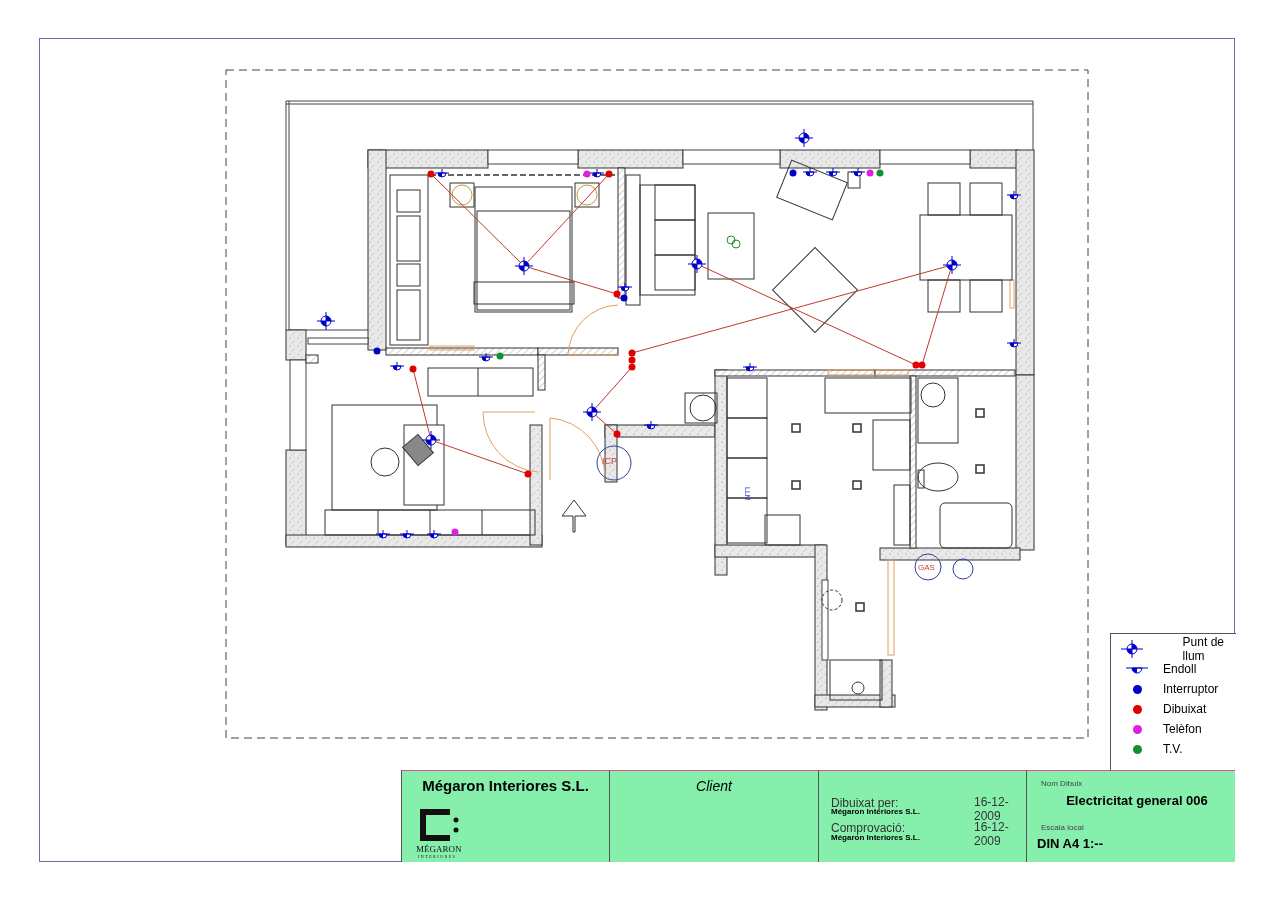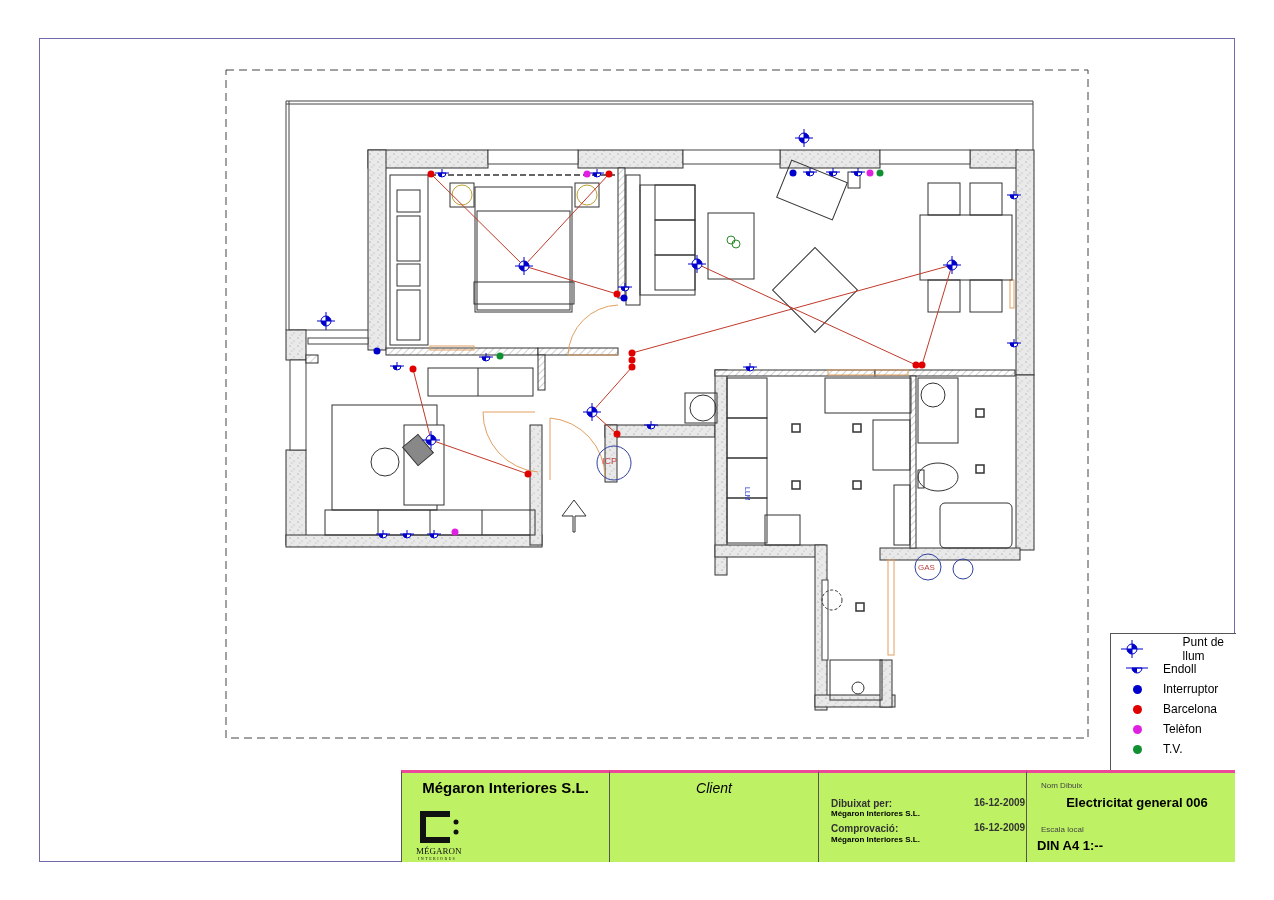--- a/index.html
+++ b/index.html
@@ -4,31 +4,31 @@
 <style>
   html,body{margin:0;padding:0;background:#ffffff;}
   body{width:1274px;height:900px;position:relative;overflow:hidden;font-family:"Liberation Sans",sans-serif;color:#000;}
   .sheet-frame{position:absolute;left:39px;top:38px;width:1196px;height:824px;border:1px solid #6f6aa8;box-sizing:border-box;}
   .plan{position:absolute;left:0;top:0;width:1274px;height:900px;}
   .legend{position:absolute;left:1110px;top:633px;width:126px;height:137px;border:1px solid #555;border-right:none;border-bottom:none;background:#fff;box-sizing:border-box;}
   .legend-row{position:absolute;left:0;height:20px;display:flex;align-items:center;}
   .legend-sym{width:52px;display:flex;justify-content:center;align-items:center;}
   .legend-label{font-size:12px;}
   .dot{width:9px;height:9px;border-radius:50%;display:inline-block;}
-  .tb{position:absolute;top:770px;height:92px;border-top:3px solid #ec4899;border-left:1px solid #555;box-sizing:border-box;background:#bef264;}
+  .tb{position:absolute;top:770px;height:92px;border-top:1px solid #ec4899;border-left:1px solid #555;box-sizing:border-box;background:#86efac;}
   .tb-company{left:401px;width:208px;}
   .tb-client{left:609px;width:209px;}
   .tb-dates{left:818px;width:208px;}
   .tb-name{left:1026px;width:209px;}
   .company-title{position:absolute;left:0;right:0;top:6px;text-align:center;font-size:15px;font-weight:bold;}
   .company-addr{position:absolute;left:80px;top:30px;width:125px;font-size:8px;line-height:12px;text-align:right;color:#333;}
   .logo{position:absolute;left:14px;top:34px;width:50px;height:54px;}
   .client-title{position:absolute;left:0;right:0;top:7px;text-align:center;font-size:14px;font-style:italic;}
   .client-lines{position:absolute;left:0;right:0;top:48px;text-align:center;font-size:8px;font-style:italic;line-height:11px;color:#333;}
-  .tbd{position:absolute;font-size:10px;color:#333;font-weight:bold;}
+  .tbd{position:absolute;font-size:12px;color:#333;}
   .tbd-b{position:absolute;font-size:8px;font-weight:bold;}
   .nm-label{position:absolute;left:14px;top:8px;font-size:8px;color:#444;}
   .nm-value{position:absolute;left:0;right:0;top:22px;text-align:center;font-size:13px;font-weight:bold;padding-left:12px;}
   .sc-label{position:absolute;left:14px;top:52px;font-size:8px;color:#444;}
   .sc-value{position:absolute;left:0;right:0;top:65px;text-align:left;font-size:13px;font-weight:bold;padding-left:10px;}
 </style>
 </head>
 <body>
 
 <div class="sheet-frame"></div>
@@ -321,21 +321,21 @@
   <div class="legend-row" style="top:45px;">
     <div class="legend-sym">
         <span class="dot" style="background:#0000cc"></span>
       </div>
     <span class="legend-label">Interruptor</span>
   </div>
   <div class="legend-row" style="top:65px;">
     <div class="legend-sym">
         <span class="dot" style="background:#e00000"></span>
       </div>
-    <span class="legend-label">Barcelona</span>
+    <span class="legend-label">Dibuixat</span>
   </div>
   <div class="legend-row" style="top:85px;">
     <div class="legend-sym">
         <span class="dot" style="background:#e020e0"></span>
       </div>
     <span class="legend-label">Telèfon</span>
   </div>
   <div class="legend-row" style="top:105px;">
     <div class="legend-sym">
         <span class="dot" style="background:#109030"></span>

